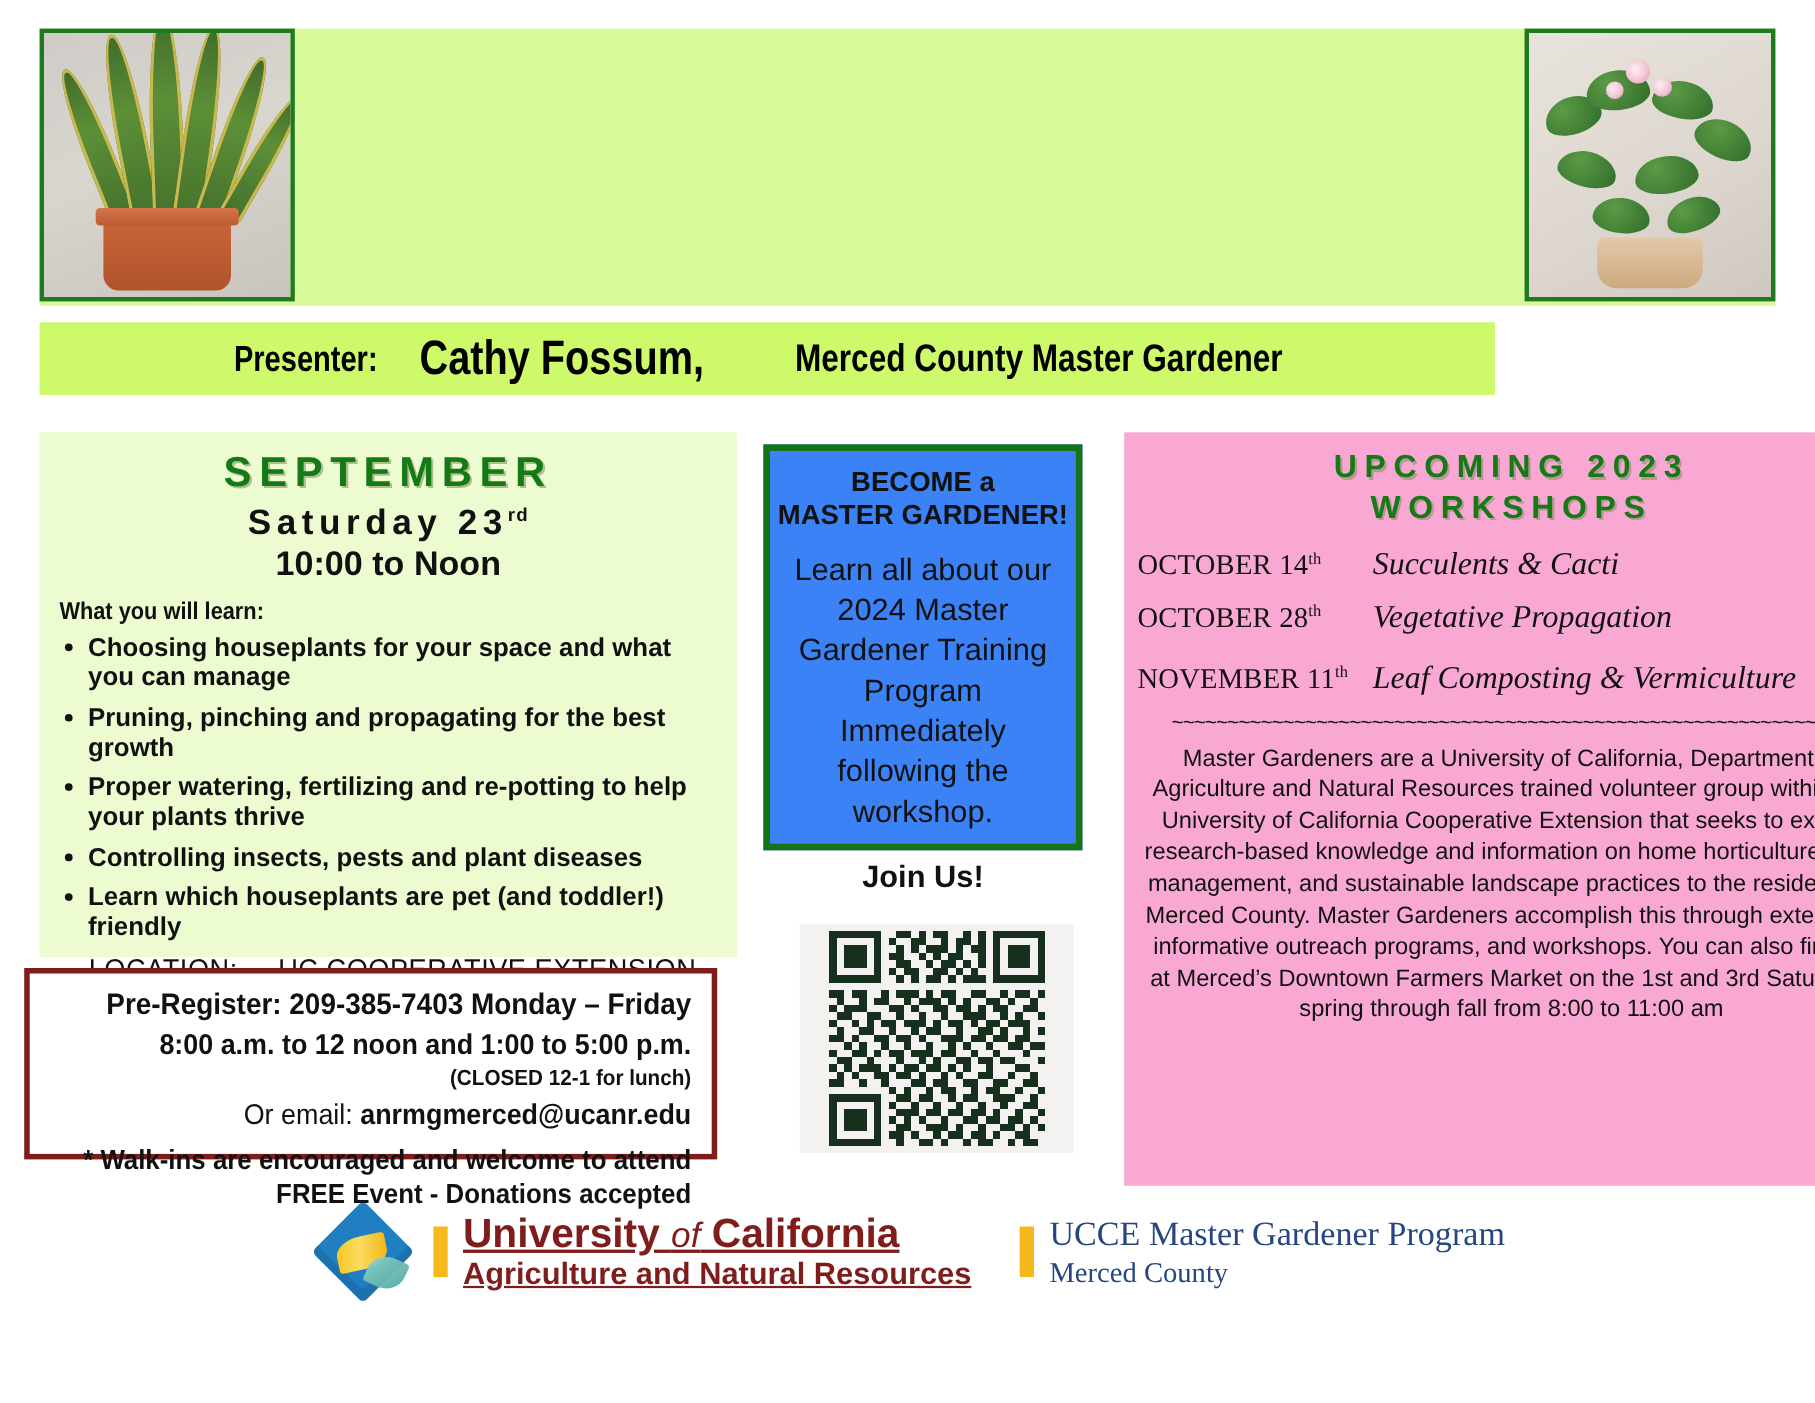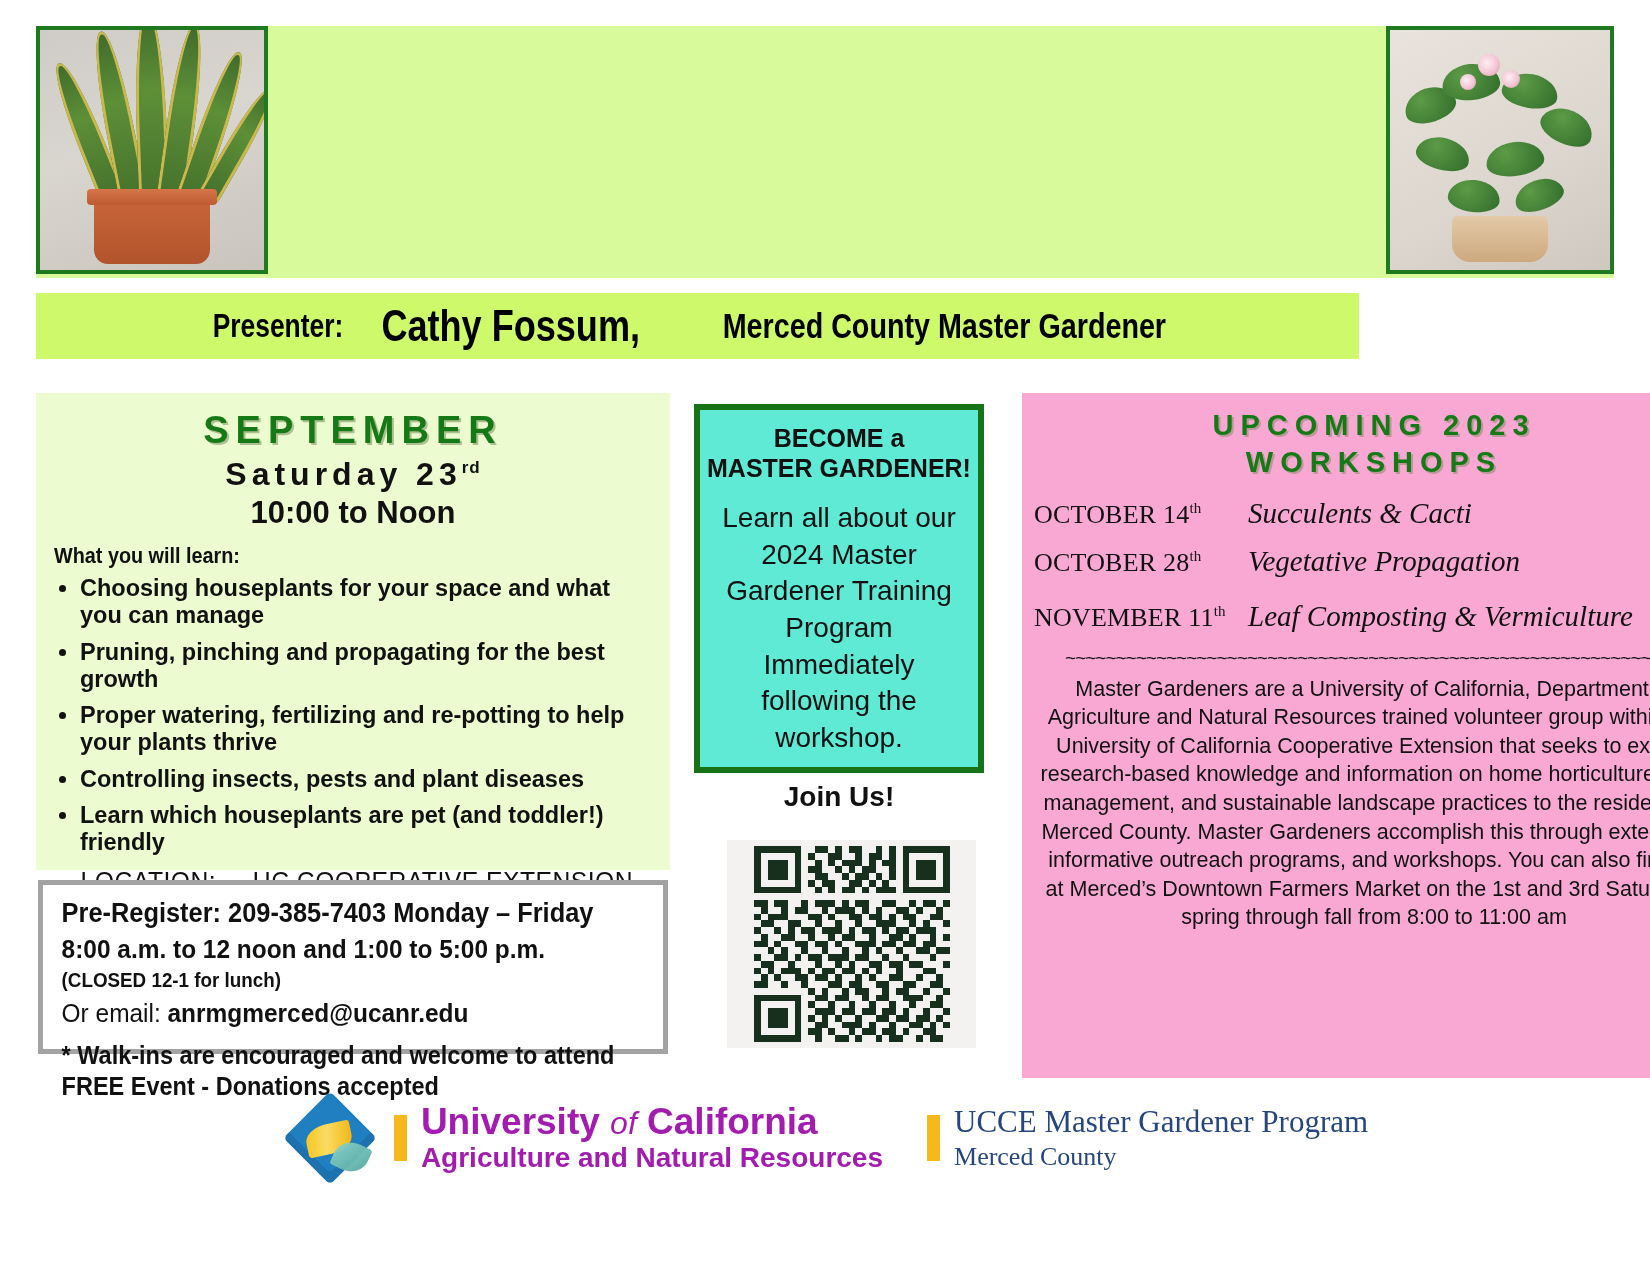--- a/index.html
+++ b/index.html
@@ -118,42 +118,42 @@
   .location{
     margin:10px 0 0 0;text-align:center;color:#111;
     font-family:"Liberation Sans Narrow","Liberation Sans",sans-serif;
     font-weight:normal;font-size:26px;letter-spacing:0.5px;
   }
   .loc-line1{padding-left:8px;transform:scaleX(0.95);}
   .loc-line2{margin-top:3px;padding-left:150px;transform:scaleX(0.95);}
 
   
   .register{
-    position:absolute;left:38px;top:880px;width:630px;height:174px;
-    background:#ffffff;border:5px solid #a3a3a3;box-sizing:border-box;
-    text-align:left;color:#111;
+    position:absolute;left:22px;top:880px;width:630px;height:174px;
+    background:#ffffff;border:5px solid #7f1d1d;box-sizing:border-box;
+    text-align:right;color:#111;
   }
   .reg-l1{font-family:"Liberation Sans Narrow","Liberation Sans",sans-serif;
      font-weight:bold;font-size:27px;margin-top:13px;transform:scaleX(0.94);}
   .reg-l2{font-family:"Liberation Sans Narrow","Liberation Sans",sans-serif;
      font-weight:bold;font-size:26px;margin-top:5px;transform:scaleX(0.94);}
   .reg-l3{font-family:"Liberation Sans Narrow","Liberation Sans",sans-serif;
      font-weight:bold;font-size:20px;margin-top:4px;transform:scaleX(0.94);}
   .reg-l4{font-family:"Liberation Sans Narrow","Liberation Sans",sans-serif;
      font-size:26px;margin-top:6px;transform:scaleX(0.94);}
   .reg-l4 b{font-weight:bold;}
   .reg-l5{font-family:"Liberation Sans Narrow","Liberation Sans",sans-serif;
      font-weight:bold;font-size:25px;margin-top:12px;transform:scaleX(0.94);}
   .reg-l6{font-family:"Liberation Sans Narrow","Liberation Sans",sans-serif;
      font-weight:bold;font-size:25px;margin-top:2px;transform:scaleX(0.94);}
 
   
   .center-box{
     position:absolute;left:694px;top:404px;width:290px;height:369px;
-    background:#5eead4;border:6px solid #167316;box-sizing:border-box;
+    background:#3b82f6;border:6px solid #167316;box-sizing:border-box;
     text-align:center;color:#111;
   }
   .cb-h1{font-weight:bold;font-size:25px;margin-top:14px;}
   .cb-h2{font-weight:bold;font-size:25px;margin-top:1px;}
   .cb-body{font-size:28px;line-height:1.31;margin-top:17px;padding:0 6px;}
   .cb-join{font-weight:bold;font-size:28px;margin-top:24px;}
 
   
   .qr-wrap{
     position:absolute;left:727px;top:840px;width:249px;height:208px;
@@ -209,21 +209,21 @@
     position:absolute;left:24px;top:34px;width:46px;height:30px;
     background:linear-gradient(100deg,#f6c419 0%,#fbdc62 45%,#f0b411 100%);
     border-radius:50% 8% 50% 8%;transform:rotate(-12deg);
   }
   .ucanr-sprig{
     position:absolute;left:52px;top:52px;width:34px;height:30px;
     background:linear-gradient(120deg,#8fd3c8,#4fa8a0);
     border-radius:60% 10% 60% 10%;transform:rotate(25deg);opacity:.95;
   }
   .bar{width:13px;height:46px;background:#f6b91c;margin-right:14px;flex:none;}
-  .uc-text{color:#a21caf;line-height:1.05;}
+  .uc-text{color:#7f1d1d;line-height:1.05;text-decoration:underline;}
   .uc-l1{font-size:37px;font-weight:bold;font-family:"Liberation Sans",sans-serif;}
   .uc-l1 em{font-style:italic;font-weight:normal;font-size:32px;}
   .uc-l2{font-size:28px;font-weight:bold;font-family:"Liberation Sans",sans-serif;margin-top:1px;}
   .ucce-block{display:flex;align-items:center;margin-left:44px;}
   .ucce-text{color:#26467f;font-family:"Liberation Serif",serif;line-height:1.12;}
   .ucce-l1{font-size:31px;}
   .ucce-l2{font-size:26px;margin-top:2px;}
 </style>
 </head>
 <body>

